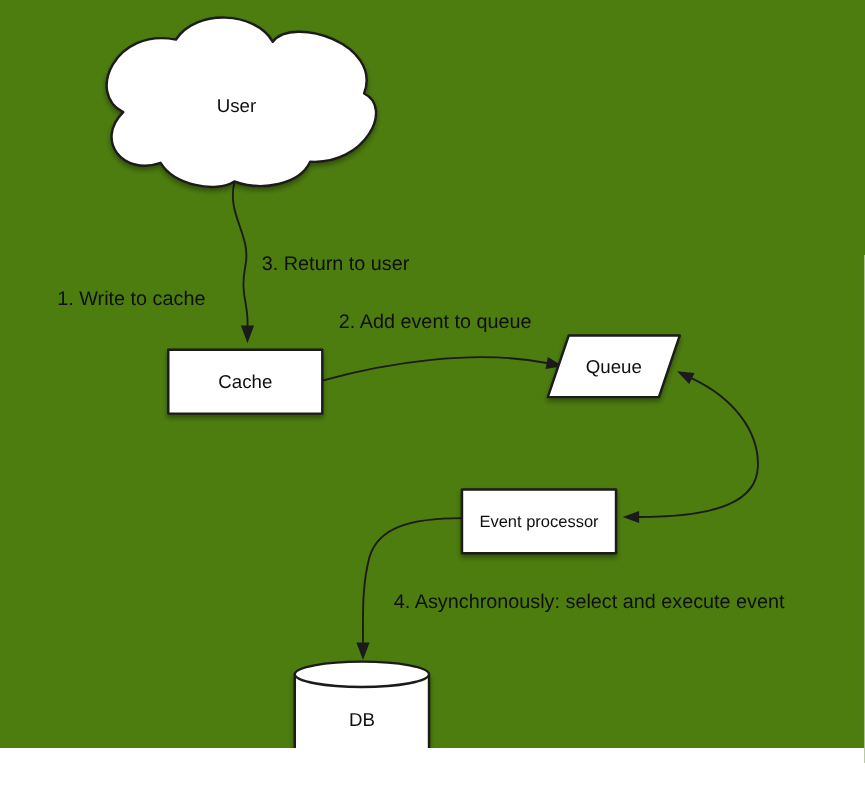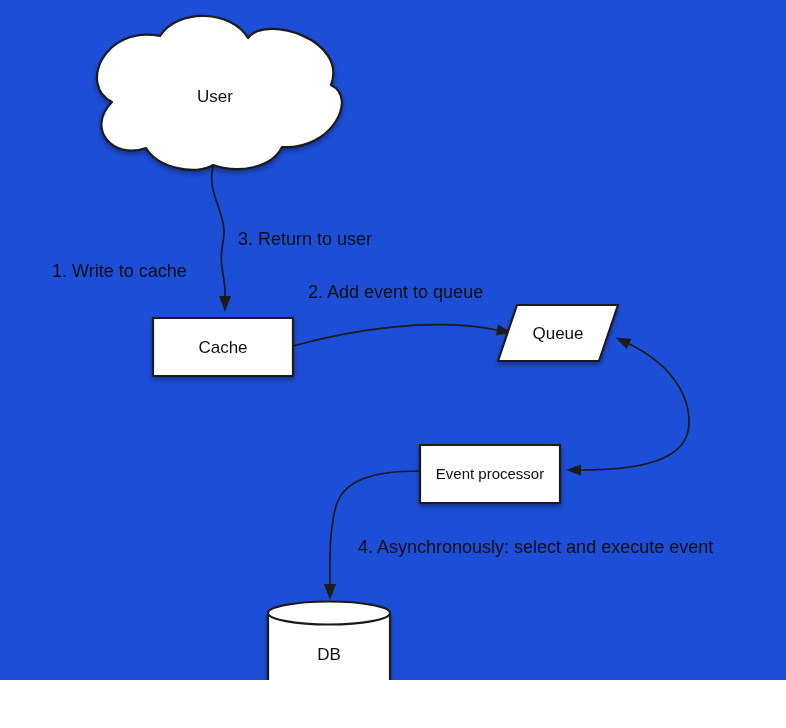--- a/index.html
+++ b/index.html
@@ -4,21 +4,21 @@
 <style>
   html, body {
     margin: 0;
     padding: 0;
     background: #ffffff;
   }
   .canvas {
     position: relative;
     width: 786px;
     height: 680px;
-    background: #1d4ed8;
+    background: #4d7c0f;
     overflow: hidden;
   }
   svg {
     display: block;
   }
   .shape {
     fill: #ffffff;
     stroke: #1b1b1b;
     stroke-width: 2.2;
     stroke-linejoin: round;

